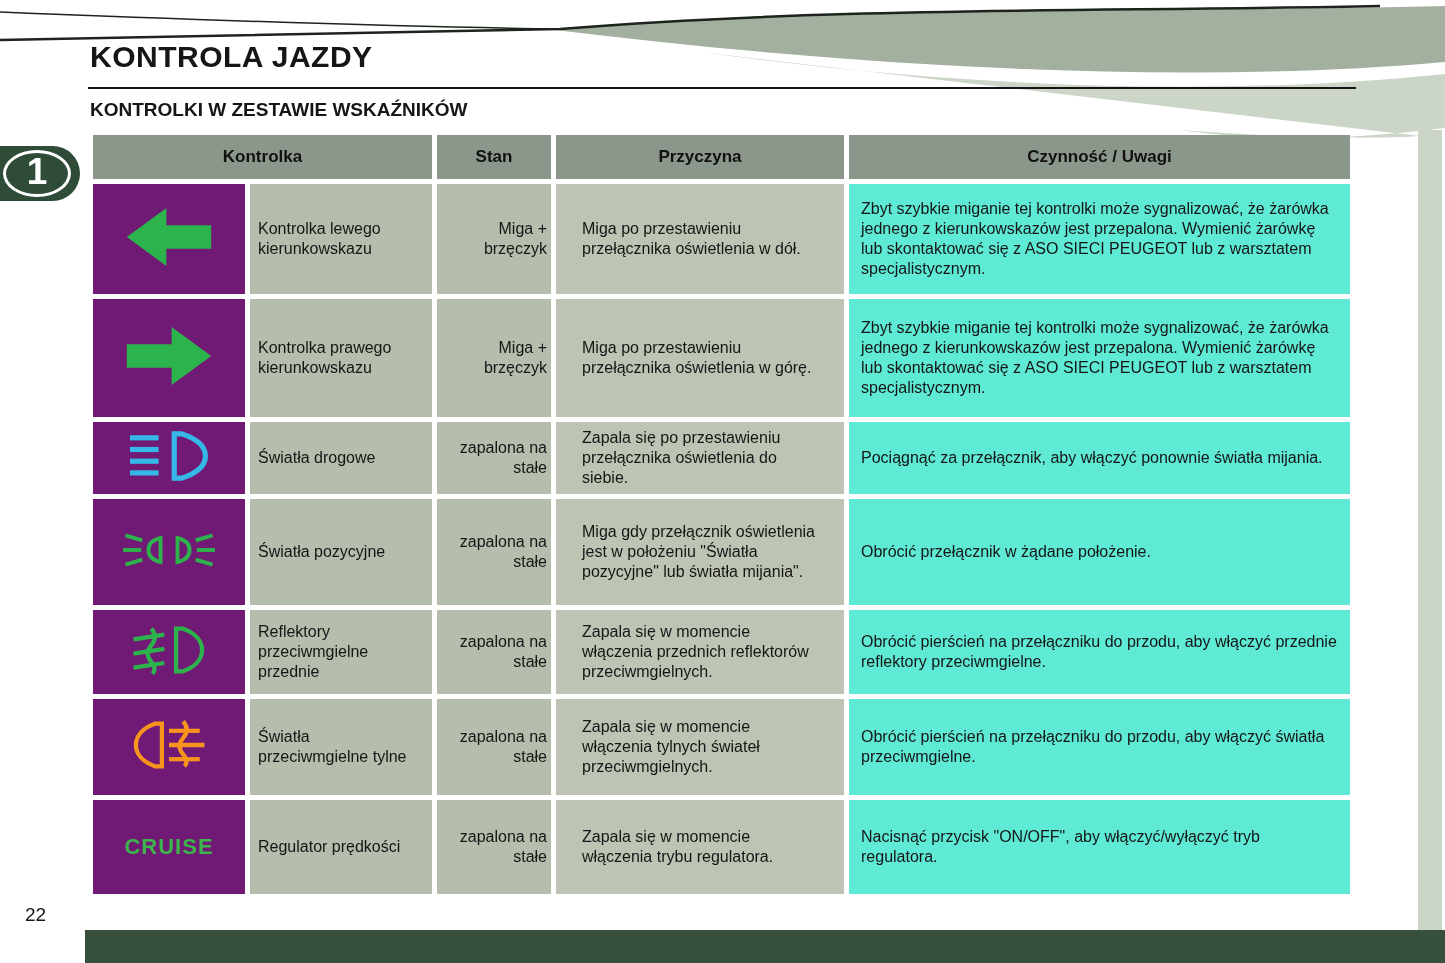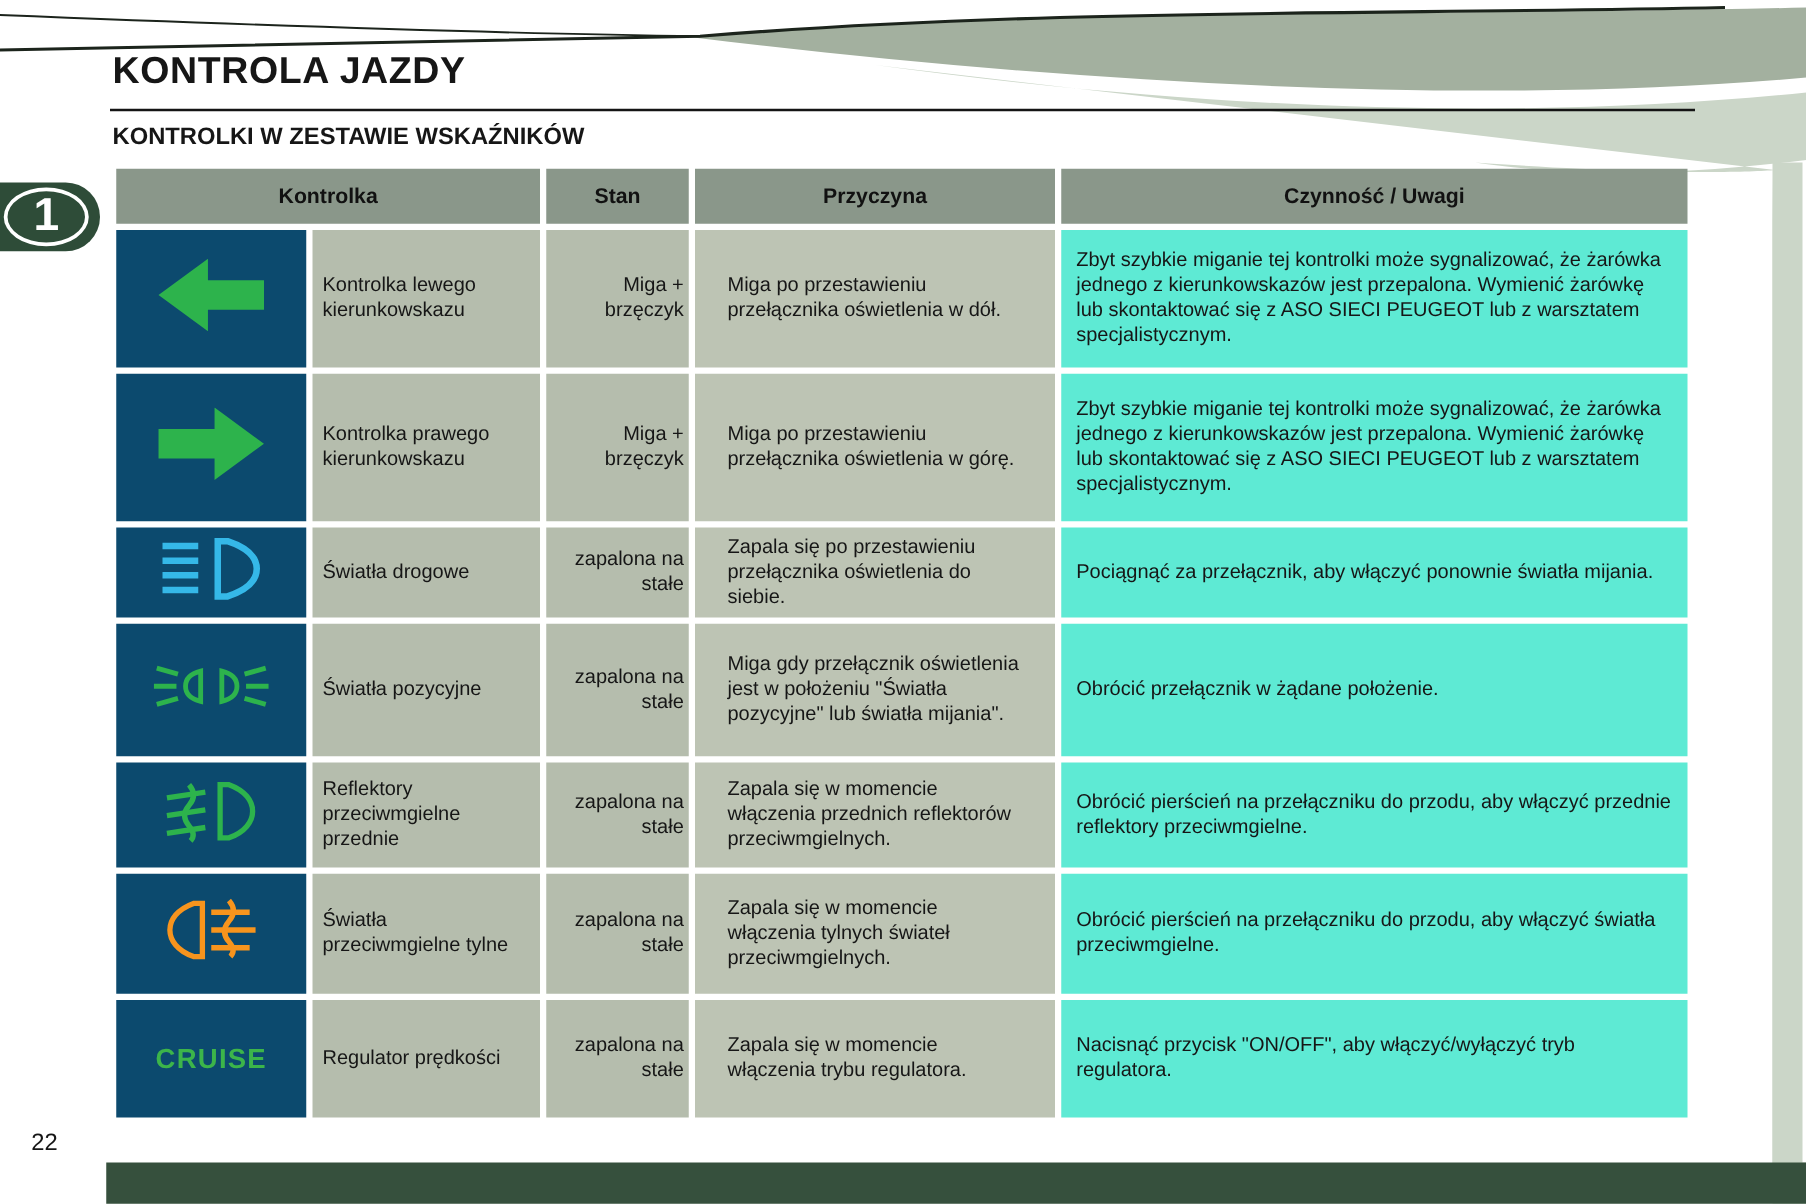--- a/index.html
+++ b/index.html
@@ -17,21 +17,21 @@
   .section-tab .num{position:absolute;left:0;top:-2px;width:74px;height:55px;display:flex;align-items:center;justify-content:center;color:#ffffff;font-size:37px;font-weight:bold}
   .page-number{position:absolute;left:25px;top:904px;font-size:19px;z-index:2}
   .bottom-bar{position:absolute;left:85px;right:0;bottom:0;height:33px;background:#36503d;z-index:1}
 
   table.ind{
     position:absolute;left:88px;top:130px;z-index:2;
     border-collapse:separate;border-spacing:5px;table-layout:fixed;width:1267px;
   }
   th{background:#8a978a;font-size:17px;font-weight:bold;text-align:center;padding:8px;color:#111}
   td{font-size:16px;line-height:1.24;vertical-align:middle;word-wrap:break-word}
-  td.icon{background:#0c4a6e;text-align:center}
+  td.icon{background:#701a75;text-align:center}
   td.label{background:#b5bdad;text-align:left;padding:4px 8px}
   td.stan{background:#b5bdad;text-align:right;padding:4px 4px}
   td.przyczyna{background:#bdc4b4;padding:6px 26px}
   td.czynnosc{background:#5eead4;padding:6px 12px}
   thead tr{height:44px}
   tbody tr:nth-child(1){height:110px}
   tbody tr:nth-child(2){height:118px}
   tbody tr:nth-child(3){height:72px}
   tbody tr:nth-child(4){height:106px}
   tbody tr:nth-child(5){height:84px}

